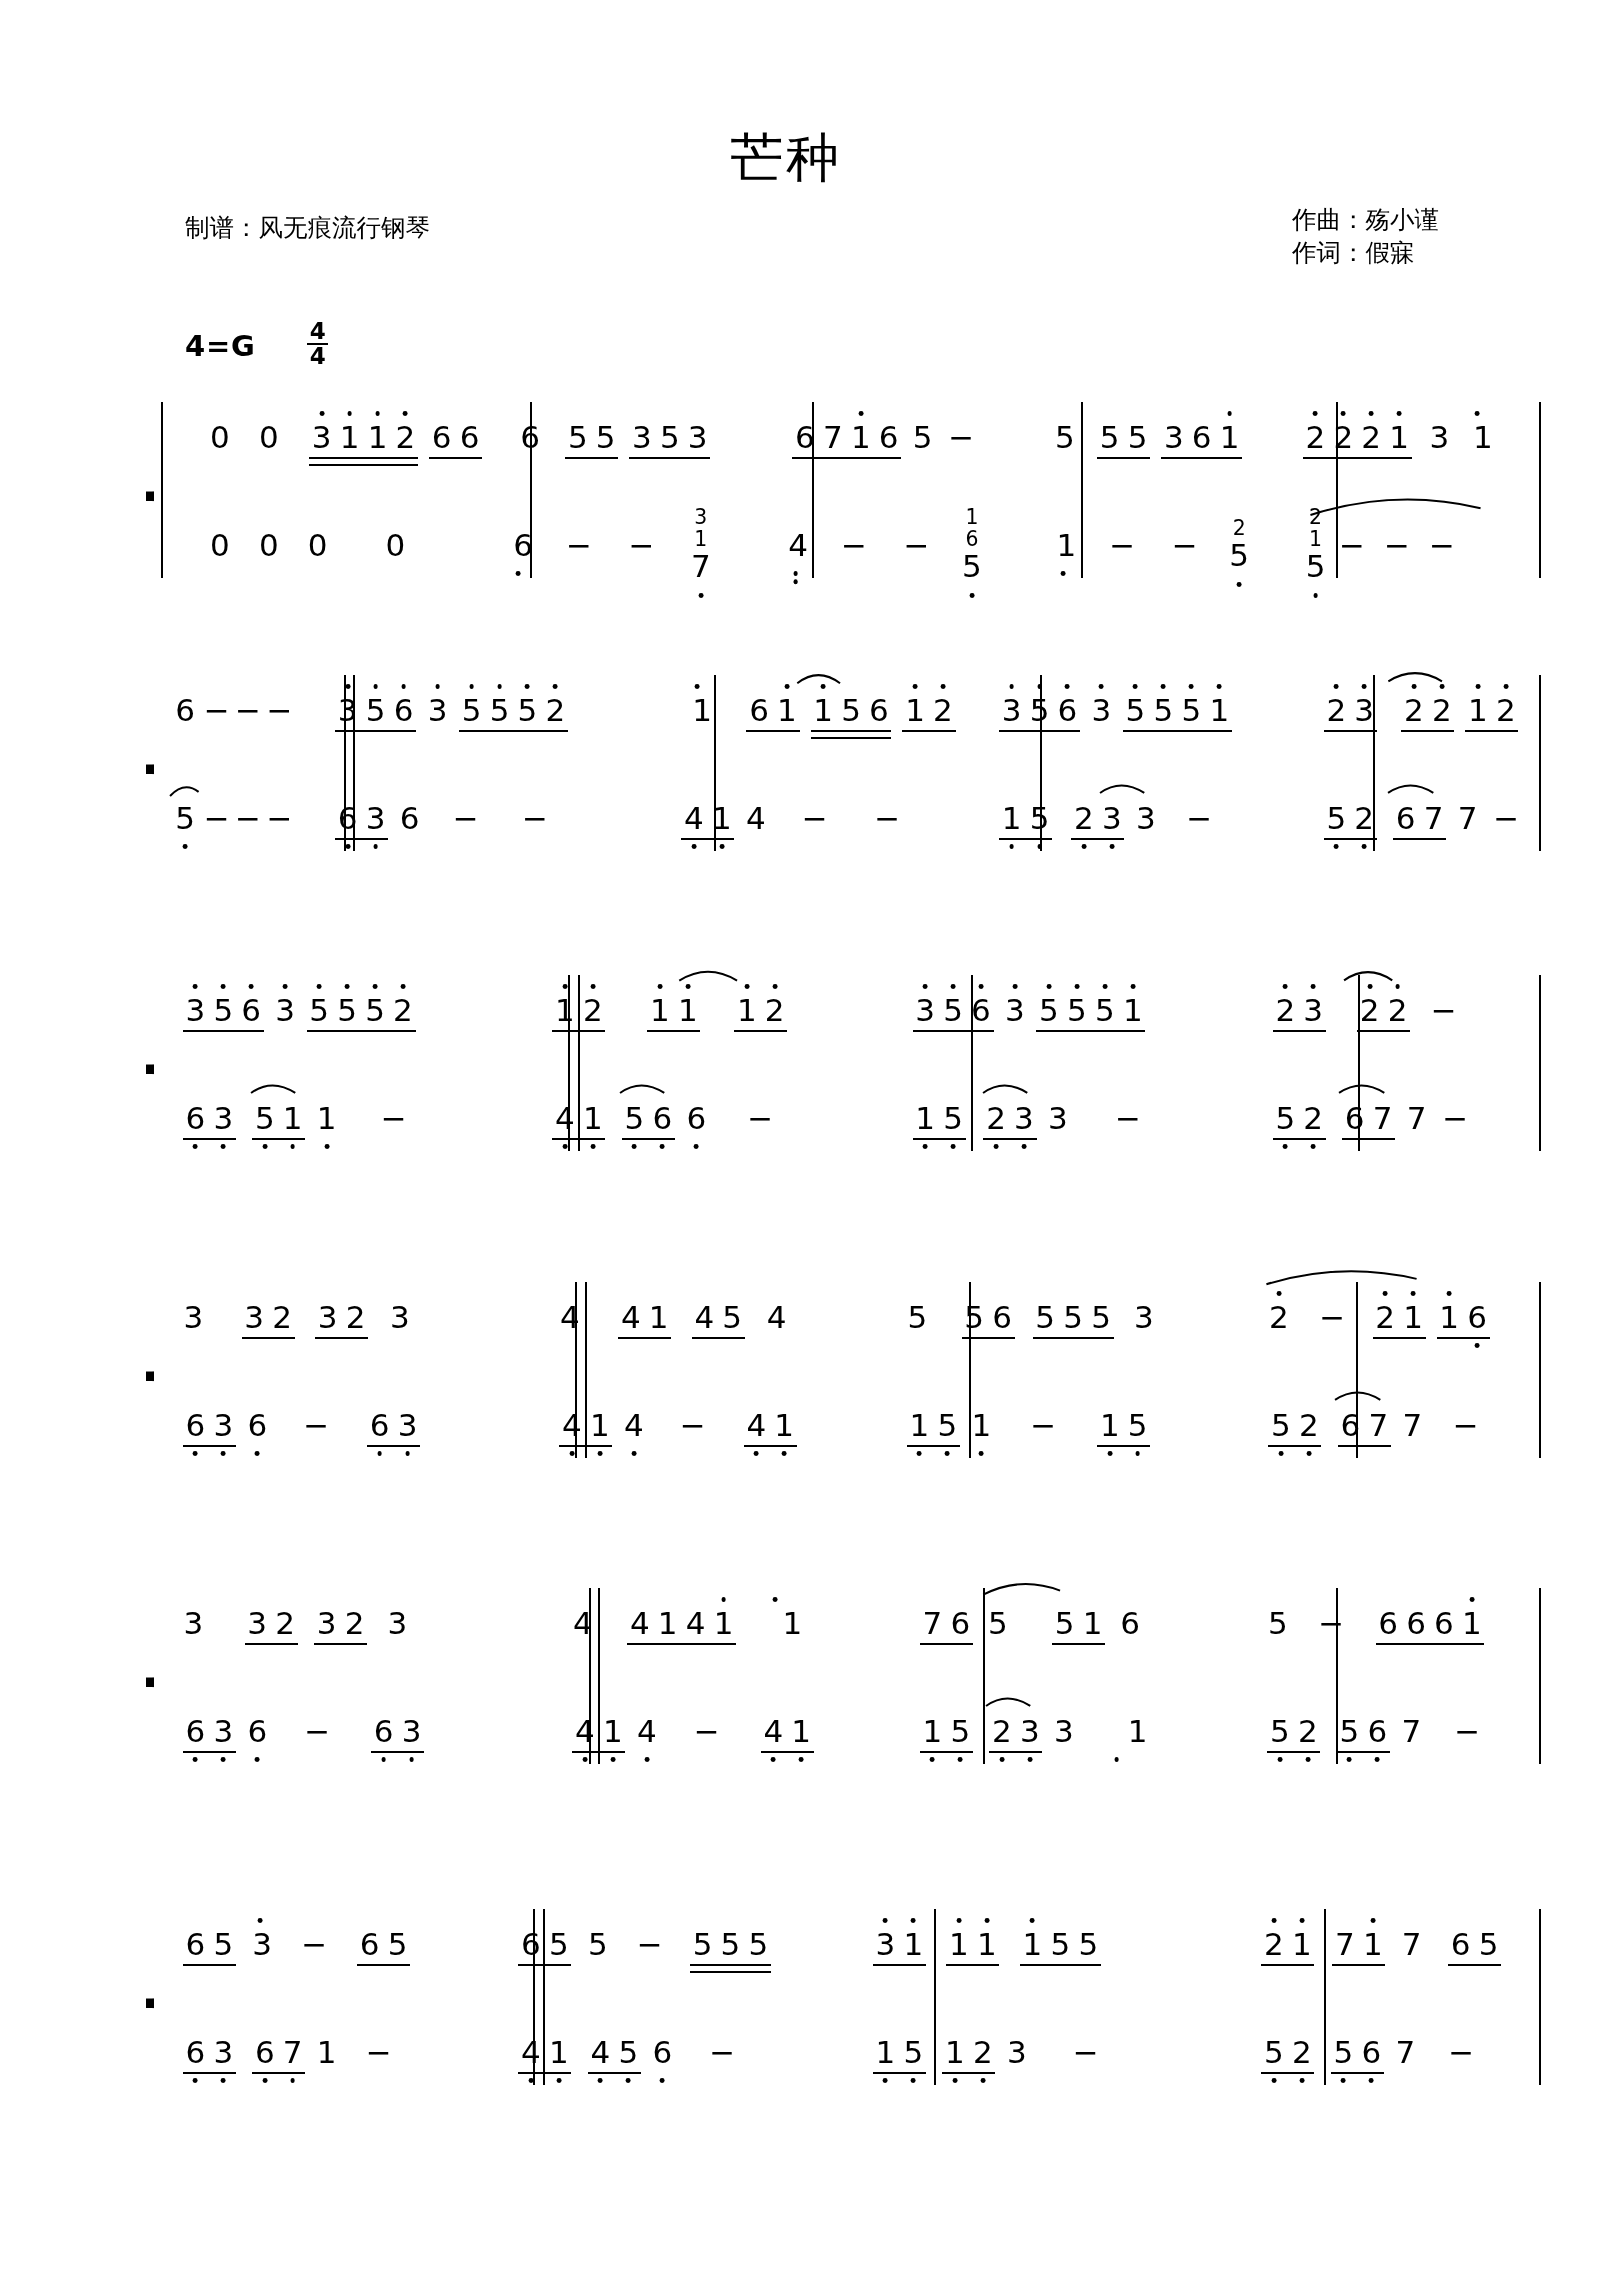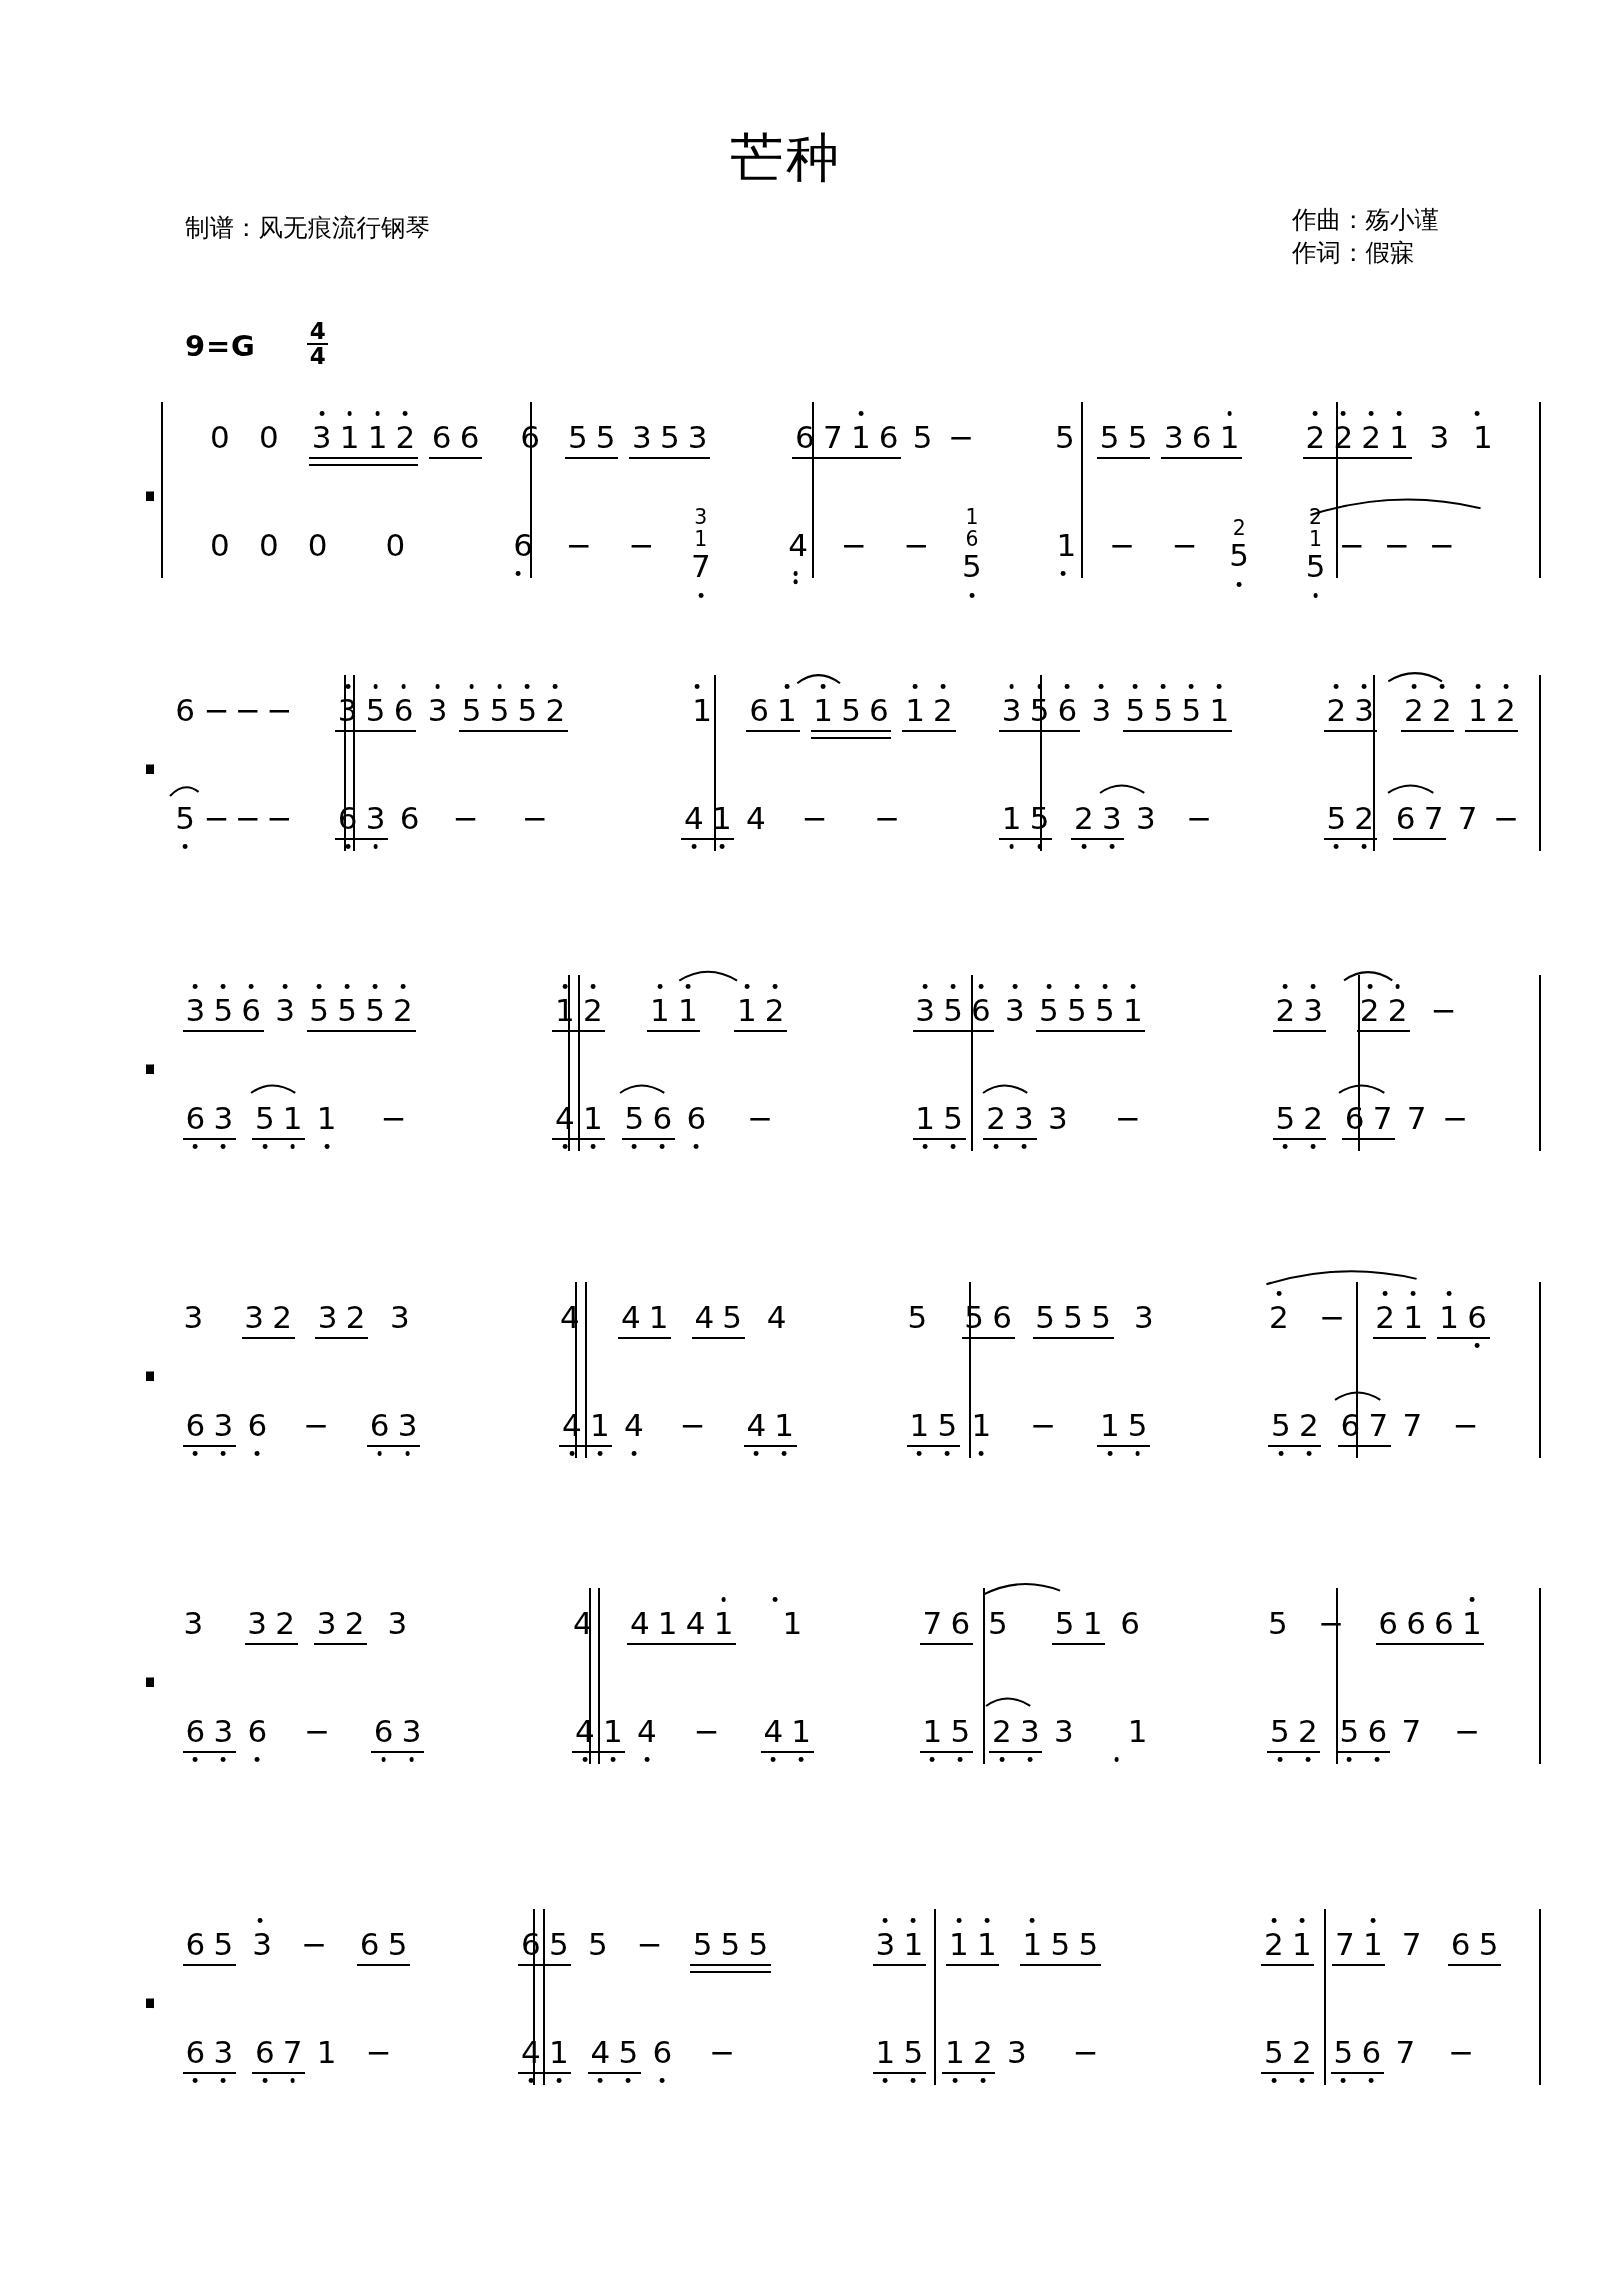--- a/index.html
+++ b/index.html
@@ -224,21 +224,21 @@
 <body>
 
 <div class="page">
 
   <div class="title">芒种</div>
   <div class="credit-left">制谱：风无痕流行钢琴</div>
   <div class="credit-right">
     <div>作曲：殇小谨</div>
     <div>作词：假寐</div>
   </div>
-  <div class="keysig">9=G</div>
+  <div class="keysig">4=G</div>
   <div class="timesig">
     <span class="num">4</span>
     <span class="den">4</span>
   </div>
 
   <div class="system" style="top:395px">
     <div class="brace">{</div>
     <div class="sysline" style="left:38px"></div>
 
     <div class="staff-row row-top">

